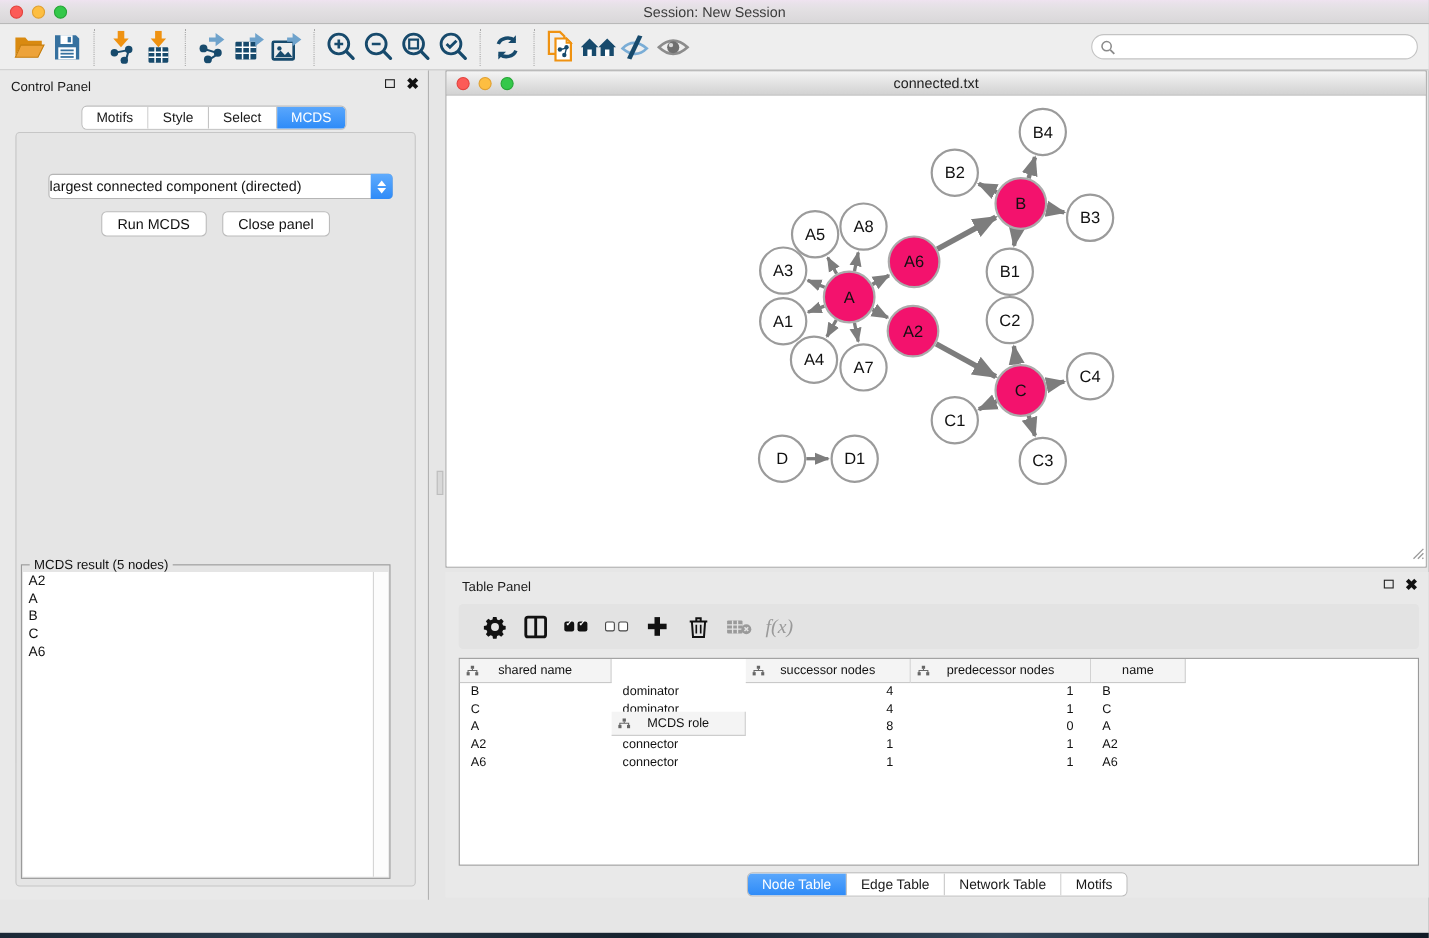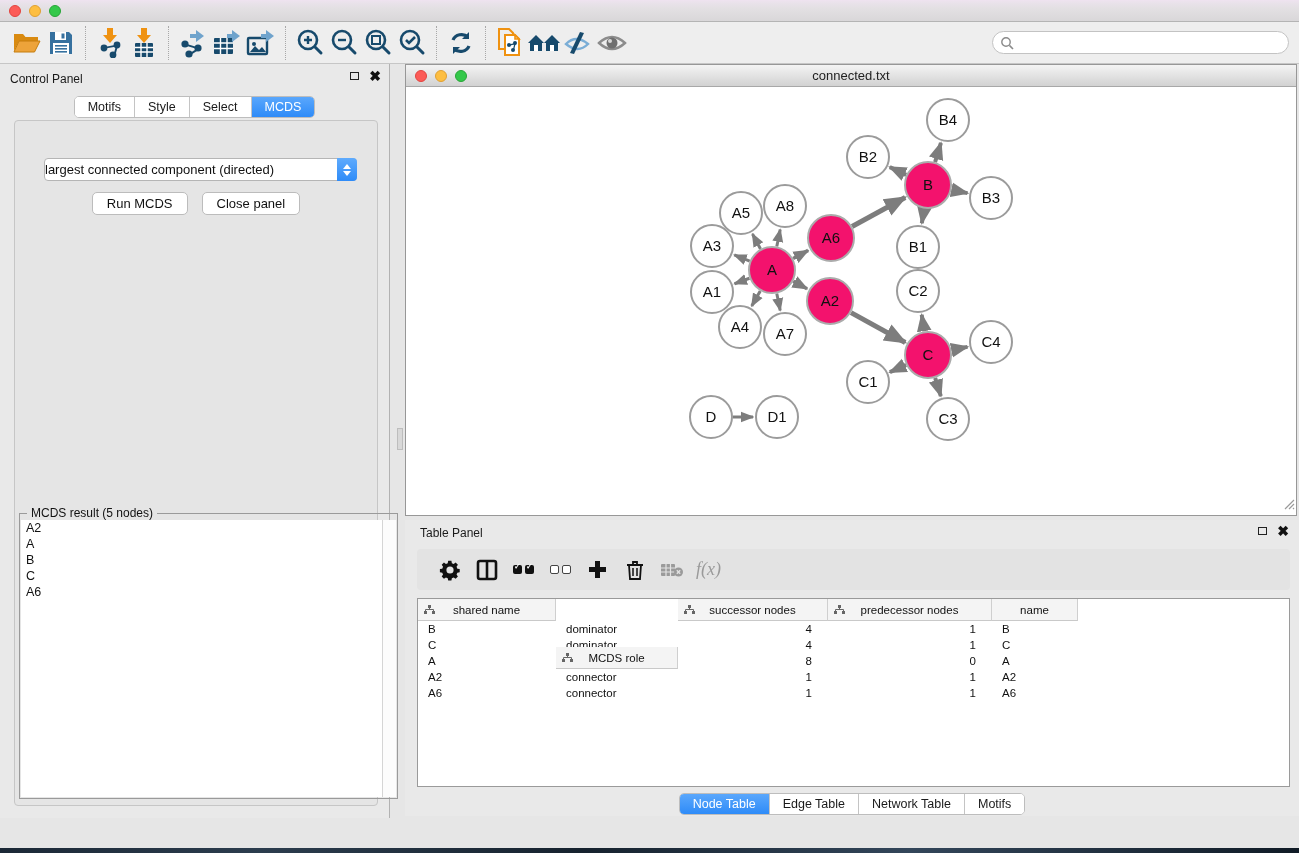--- a/index.html
+++ b/index.html
@@ -48,21 +48,21 @@
   .dd-stepper { width:20px; height:23px; margin:-1px -1px -1px 0; border-radius:0 4px 4px 0;
     background:linear-gradient(180deg,#5fabfd,#2e8bf8); display:flex; flex-direction:column;
     align-items:center; justify-content:center; gap:2px; }
   .dd-stepper .up { width:0; height:0; border-left:4px solid transparent; border-right:4px solid transparent;
     border-bottom:5px solid #fff; }
   .dd-stepper .dn { width:0; height:0; border-left:4px solid transparent; border-right:4px solid transparent;
     border-top:5px solid #fff; }
   .cp-buttons { position:absolute; left:0; top:71px; width:100%; display:flex; justify-content:center; gap:14px; }
   .btn { background:#fff; border:1px solid #bcbcbc; border-radius:5px; font-size:13px; color:#111;
     padding:3px 14px; font-family:"Liberation Sans",sans-serif; }
-  .fieldset { position:absolute; left:4px; top:392px; width:379px; height:286px; border:1px solid #9a9a9a; }
+  .fieldset { position:absolute; left:4px; top:392px; width:336px; height:286px; border:1px solid #9a9a9a; }
   .fieldset-legend { position:absolute; left:7px; top:-8px; background:#e5e5e5; padding:0 4px; font-size:12px; color:#111; }
   .mcds-list { position:absolute; left:1px; top:6px; right:15px; bottom:1px; background:#fff; overflow:hidden; }
   .mcds-scroll { position:absolute; right:1px; top:6px; width:14px; bottom:1px; background:#fcfcfc; border-left:1px solid #d5d5d5; }
   .mcds-item { font-size:12.5px; color:#111; padding-left:5px; line-height:16px; }
 
   
   .net-window { position:absolute; left:405px; top:64px; width:892px; height:452px; background:#fff;
     border:1px solid #979797; }
   .net-titlebar { position:absolute; left:0; top:0; right:0; height:22px;
     background:linear-gradient(180deg,#f4f4f4,#dcdcdc 70%,#d2d2d2); border-bottom:1px solid #a8a8a8; }
@@ -112,20 +112,21 @@
 <body>
 
 <div class="screen">
 
   <div class="titlebar">
     <div class="lights">
       <span class="light red"></span>
       <span class="light yellow"></span>
       <span class="light green"></span>
     </div>
+    <div class="title-text">Session: New Session</div>
   </div>
 
   <div class="toolbar">
     <span class="ticon">
       <svg width="30" height="26" viewBox="0 0 30 26">
           <path fill="#d98a10" d="M2 4h9l2.5 3H26v4H7L2 21z"></path>
           <path fill="#eda33a" stroke="#c57d0c" d="M7 11h21l-5.5 11H2z"></path>
         </svg>
     </span>
     <span class="ticon">

